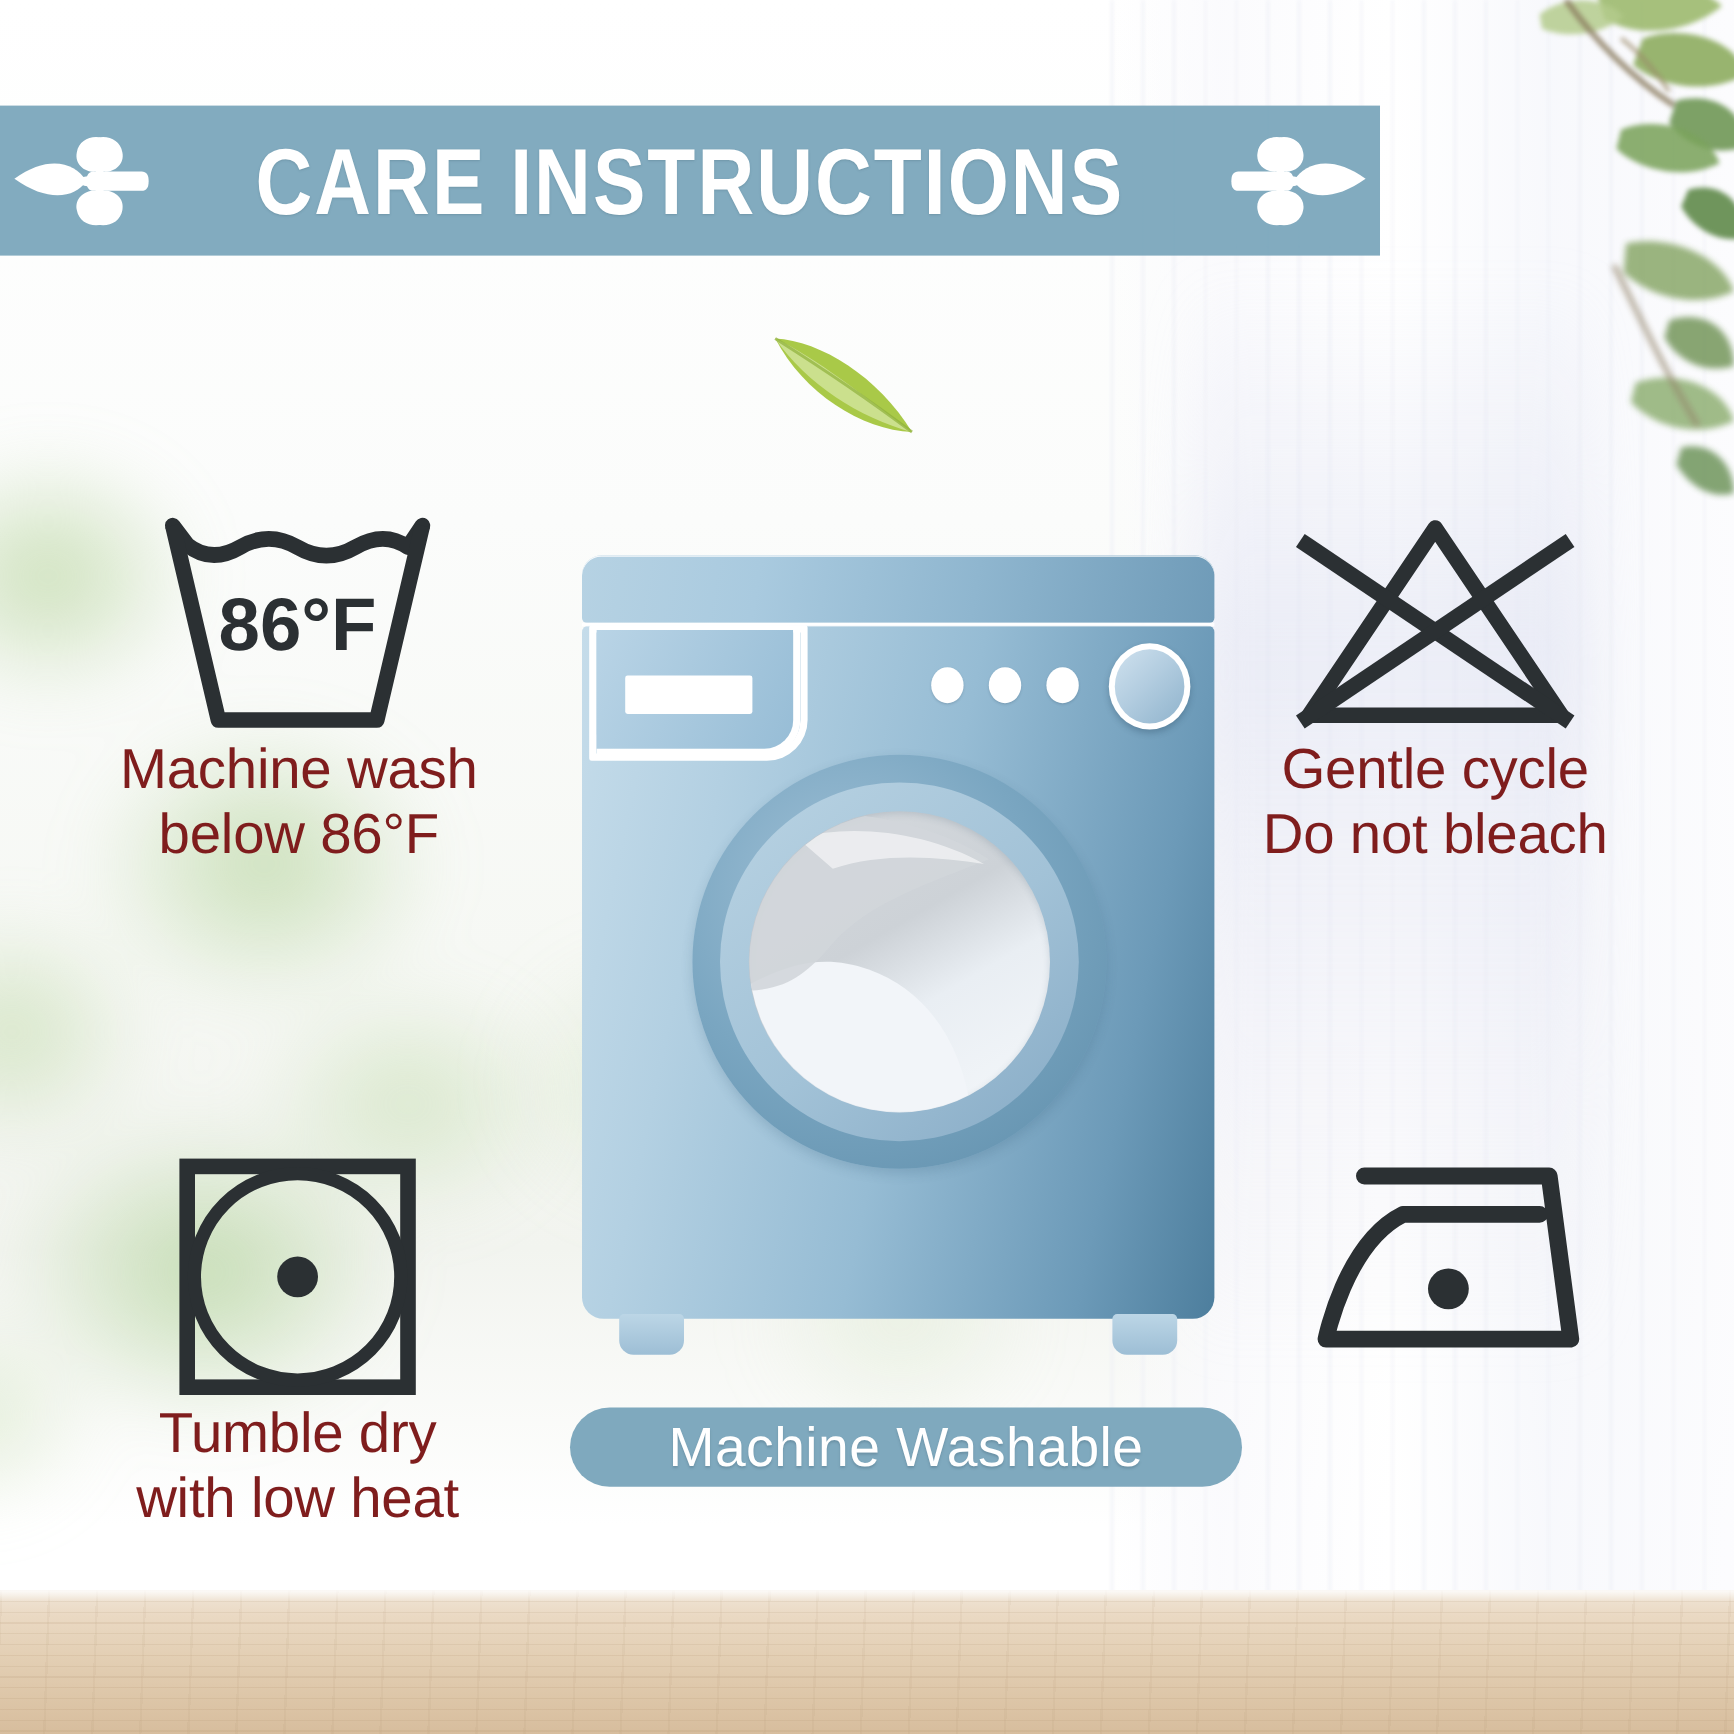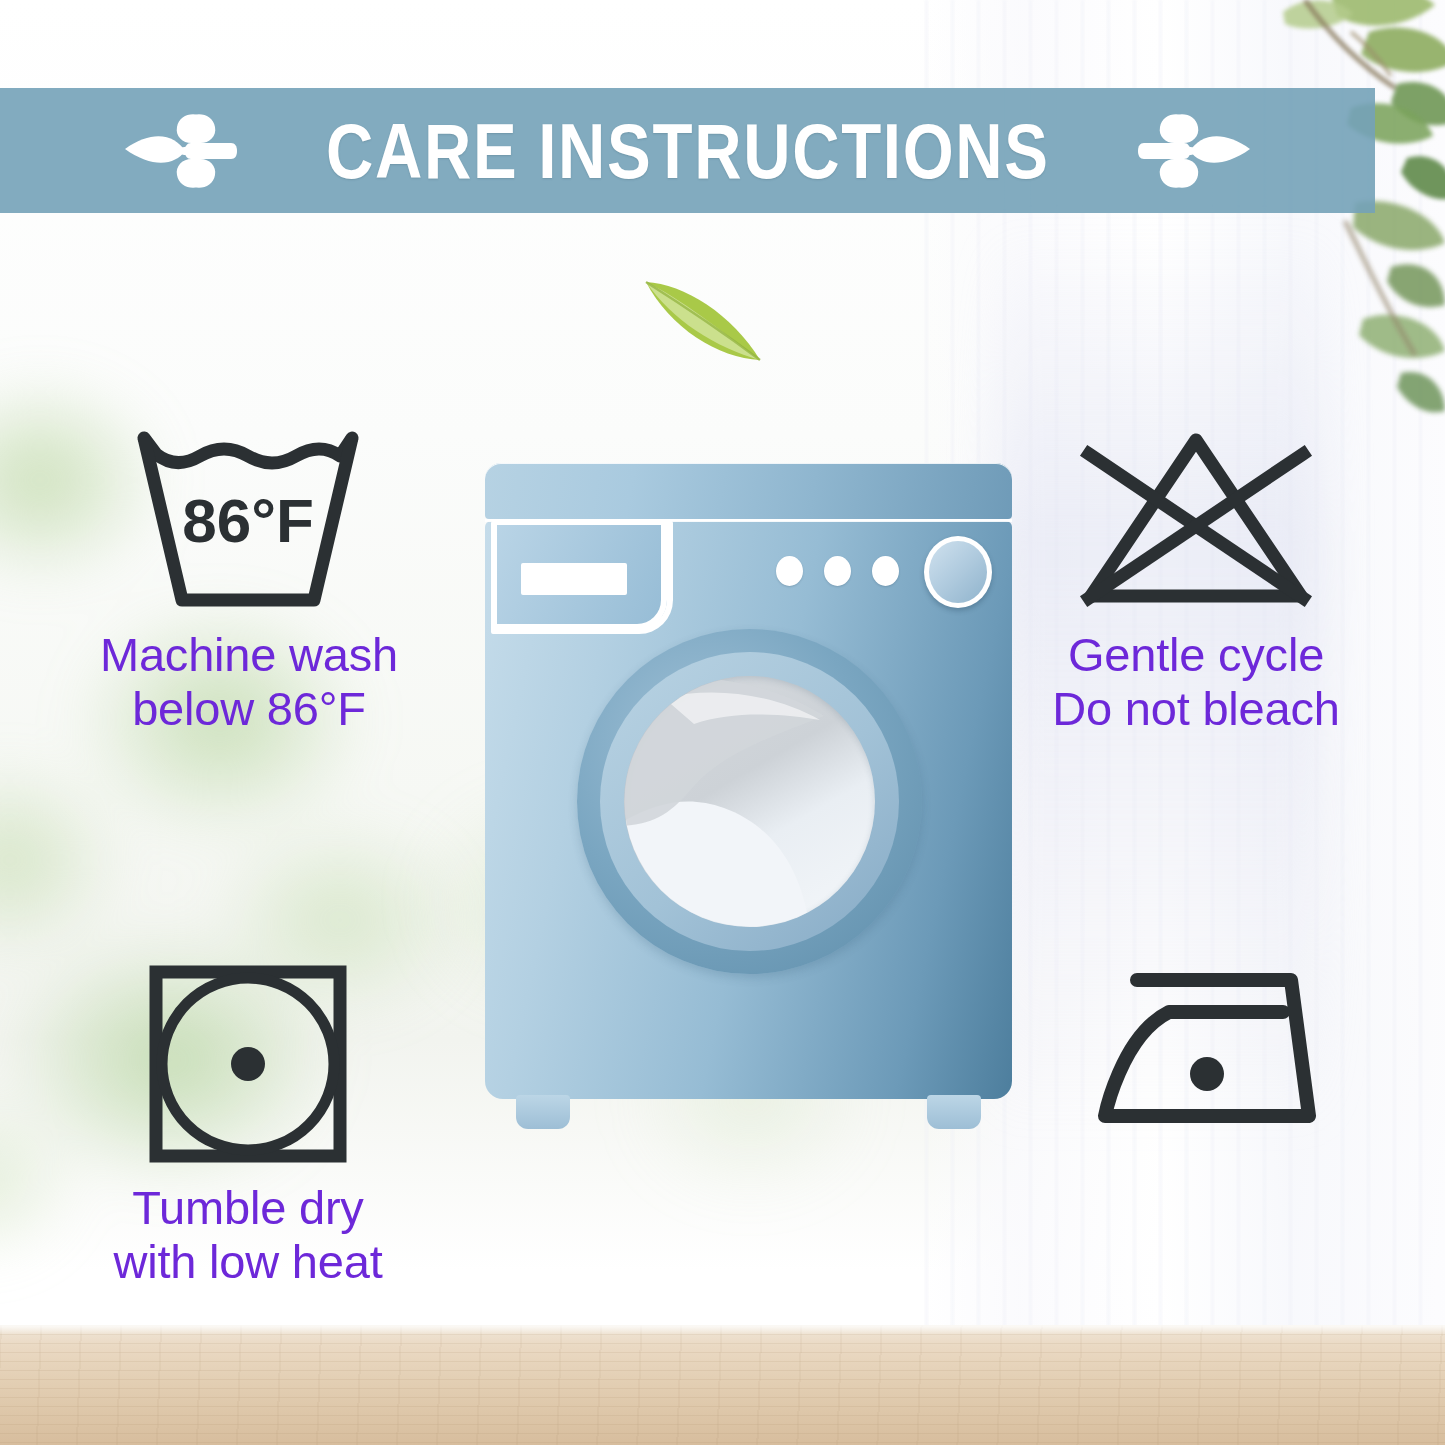--- a/index.html
+++ b/index.html
@@ -57,35 +57,35 @@
       rgba(170,140,104,.14) 0px, rgba(170,140,104,.14) 1px,
       rgba(0,0,0,0) 1px, rgba(0,0,0,0) 9px),
       repeating-linear-gradient(92deg,
       rgba(160,130,96,.07) 0px, rgba(160,130,96,.07) 2px,
       rgba(0,0,0,0) 2px, rgba(0,0,0,0) 40px);
     filter:blur(.6px);}
   .table-edge{position:absolute;left:0;right:0;top:0;height:10px;
     background:linear-gradient(180deg,rgba(255,255,255,.85),rgba(255,255,255,0));}
 
   
-  .banner{position:absolute;left:0;top:88px;width:1375px;height:125px;
+  .banner{position:absolute;left:0;top:88px;width:1150px;height:125px;
     background:rgba(116,162,184,.90);
     display:flex;align-items:center;justify-content:center;gap:20px;}
   .banner-title{
     color:#ffffff;font-size:78px;font-weight:bold;letter-spacing:2px;
     transform:scaleX(.84);transform-origin:center;
     white-space:nowrap;line-height:1;
     text-shadow:0 1px 2px rgba(60,90,105,.25);}
   .fleur{width:118px;height:92px;flex:none;}
 
   
   .cell{position:absolute;text-align:center;}
   .cell .sym{display:block;margin:0 auto;}
   .cell .cap{
-    color:#6d28d9;font-size:47px;line-height:1.14;margin-top:14px;white-space:pre-line;
+    color:#7f1d1d;font-size:47px;line-height:1.14;white-space:pre-line;
     letter-spacing:-0.2px;}
 
   #cell-wash{left:14px;top:424px;width:470px;}
   #cell-bleach{left:981px;top:424px;width:430px;}
   #cell-dry{left:18px;top:962px;width:460px;}
   #cell-iron{left:1000px;top:962px;width:440px;}
 
   
   .washer{position:absolute;left:481px;top:463px;width:535px;height:660px;}
   .w-top{position:absolute;left:4px;top:0;width:527px;height:56px;border-radius:16px 16px 4px 4px;
@@ -256,19 +256,22 @@
         <path d="M-10 150 C30 128 60 118 100 132 C150 150 180 196 186 258 L-10 258 Z" fill="#f2f5f9"></path>
         <path d="M2 8 C60 -6 140 2 200 40 C150 60 100 76 70 110 C46 138 30 150 -10 150 Z" fill="#d2d6da" opacity=".9"></path>
         <path d="M40 22 C90 10 150 18 196 44 C160 38 110 34 70 48 Z" fill="#ffffff" opacity=".55"></path>
       </g>
     </svg>
 
     <div class="foot fl"></div>
     <div class="foot fr"></div>
   </div>
 
+  <div class="badge">
+    <span class="badge-text">Machine Washable</span>
+  </div>
 
   <div class="table-top">
     <div class="table-grain"></div>
     <div class="table-edge"></div>
   </div>
 
 </div>
 
 </body></html>

